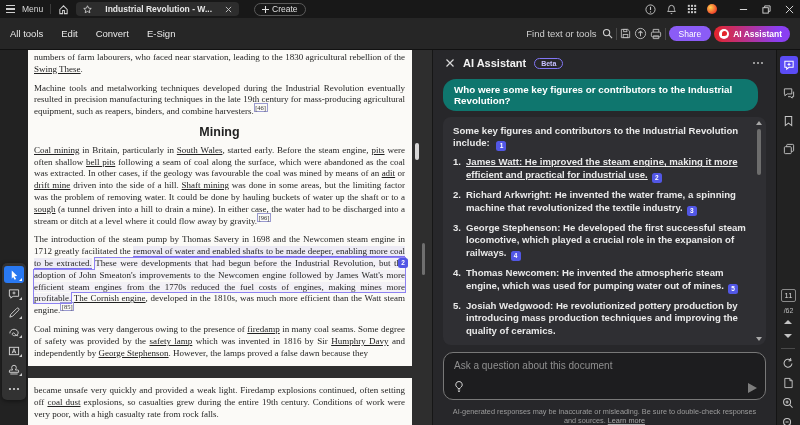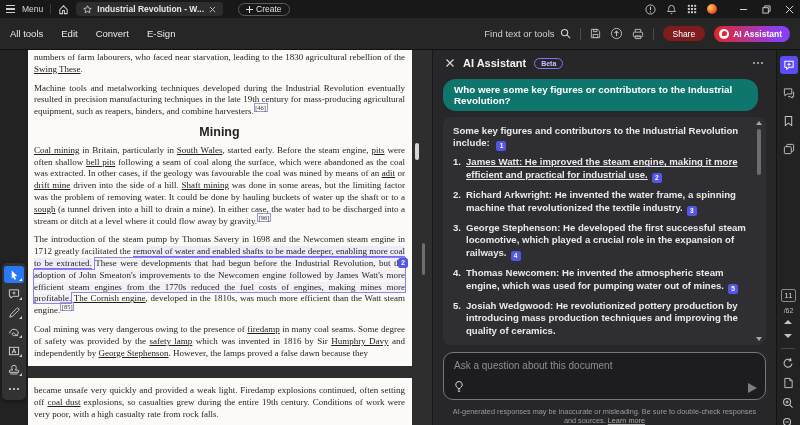--- a/index.html
+++ b/index.html
@@ -7,40 +7,40 @@
     font-family:"Liberation Sans", sans-serif; }
   #app { position:relative; width:800px; height:425px; }
 
   
   .titlebar { height:18px; background:#181818; display:flex; align-items:center;
     color:#d9d9d9; font-size:8.5px; padding:0 6px; }
   .tb-left { display:flex; align-items:center; gap:7px; }
   .hamburger { display:flex; flex-direction:column; gap:2px; cursor:pointer; }
   .hamburger i { display:block; width:9px; height:1.2px; background:#cfcfcf; }
   .tb-sep { width:1px; height:10px; background:#3c3c3c; }
-  .doc-tab { display:flex; align-items:center; gap:5px; background:#2d2d2d;
+  .doc-tab { display:flex; align-items:center; gap:13px; background:#2d2d2d;
     border-radius:4px; height:14px; padding:0 7px; font-weight:bold; color:#e6e6e6; }
   .tab-close { color:#bdbdbd; font-size:8px; }
   .create-btn { display:flex; align-items:center; gap:3px; border:1px solid #5a5a5a;
     border-radius:8px; height:13px; padding:0 7px; margin-left:8px; color:#e0e0e0; }
   .tb-right { margin-left:auto; display:flex; align-items:center; gap:10px; }
   .winctl { display:flex; align-items:center; gap:14px; margin-left:12px; }
   .avatar { width:10px; height:10px; border-radius:50%;
     background:radial-gradient(circle at 35% 35%, #ffd24d, #f0452b 70%); }
   svg.ic { display:block; }
 
   
   .toolbar { height:32px; background:#262626; border-bottom:1px solid #111;
     display:flex; align-items:center; padding:0 10px; color:#e8e8e8; font-size:9.5px; }
   .tool-menus { display:flex; gap:18px; }
   .tool-menus span { cursor:pointer; }
-  .tool-right { margin-left:auto; display:flex; align-items:center; gap:9px; }
+  .tool-right { margin-left:auto; display:flex; align-items:center; gap:3px; }
   .findbox { display:flex; align-items:center; gap:5px; color:#cfcfcf; }
   .vsep { width:1px; height:12px; background:#4a4a4a; }
-  .share-btn { background:#7f1d1d; color:#fff; border-radius:9px; height:15px;
+  .share-btn { background:#8b5cf6; color:#fff; border-radius:9px; height:15px;
     display:flex; align-items:center; padding:0 10px; font-size:8.5px; }
   .ai-btn { background:linear-gradient(90deg,#e4252b,#8a3ff2 85%); color:#fff;
     border-radius:9px; height:16px; display:flex; align-items:center; gap:4px;
     padding:0 8px 0 5px; font-size:8.5px; font-weight:bold; }
   .ai-btn-logo { width:10px; height:10px; border-radius:50%; background:#fff;
     display:flex; align-items:center; justify-content:center; }
   .ai-btn-logo i { width:5px; height:5px; border-radius:50% 50% 50% 0; background:#e4252b; }
 
   
   .main { display:flex; height:385px; }

